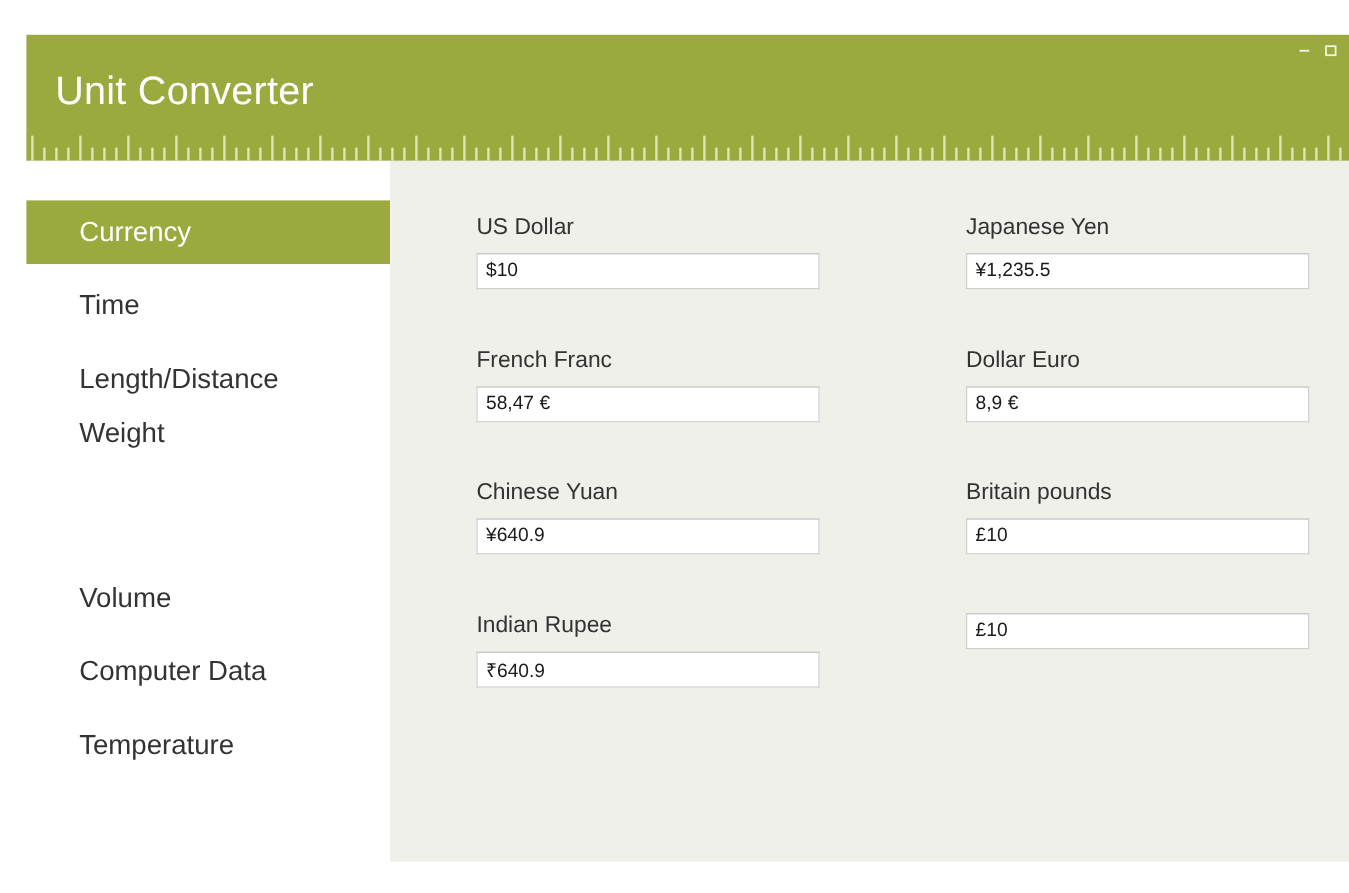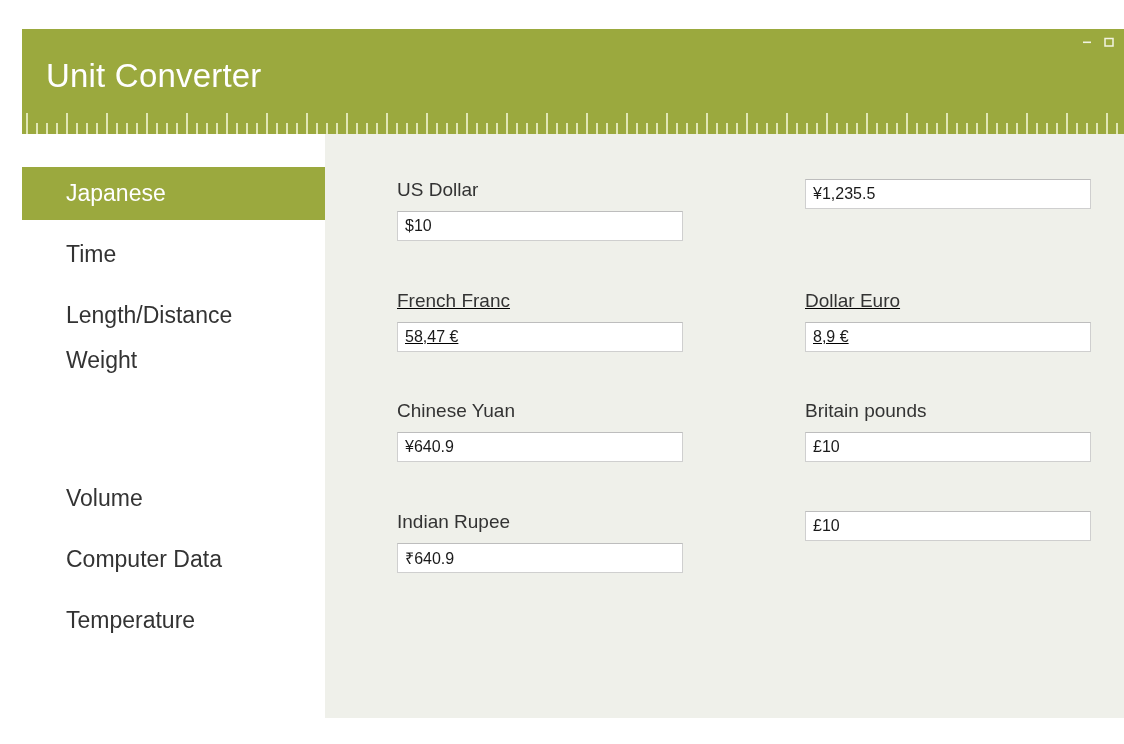--- a/index.html
+++ b/index.html
@@ -146,21 +146,21 @@
     padding: 0 7px;
     outline: none;
     display: block;
   }
 
   
   .col-left  { left: 72px; }
   .col-right { left: 480px; }
 
   .row-1 { top: 45px; }
-  .row-2 { top: 156px; text-decoration: underline; }
+  .row-2 { top: 156px; }
   .row-3 { top: 266px; }
   .row-4 { top: 377px; }
 
   
   #edge-left {
     position: absolute;
     left: 1px;
     top: 29px;
     width: 1px;
     height: 713px;
@@ -318,21 +318,21 @@
         <div class="tick minor" style="left: 1074px; height: 11px; background: rgb(224, 230, 180);"></div>
         <div class="tick major" style="left: 1084px; height: 21px; background: rgb(224, 230, 180);"></div>
         <div class="tick minor" style="left: 1094px; height: 11px; background: rgb(224, 230, 180);"></div>
         <div class="tick minor" style="left: 1104px; height: 11px; background: rgb(224, 230, 180);"></div>
         <div class="tick minor" style="left: 1114px; height: 11px; background: rgb(224, 230, 180);"></div>
       </div>
   </div>
 
   <div id="sidebar">
       <div class="nav-item active" style="top: 33px;">
-        <span class="nav-label">Japanese</span>
+        <span class="nav-label">Currency</span>
       </div>
       <div class="nav-item" style="top: 94px;">
         <span class="nav-label">Time</span>
       </div>
       <div class="nav-item" style="top: 155px; text-align: center;">
         <span class="nav-label">Length/Distance</span>
       </div>
       <div class="nav-item" style="top: 200px;">
         <span class="nav-label">Weight</span>
       </div>
@@ -346,20 +346,21 @@
         <span class="nav-label">Temperature</span>
       </div>
     </div>
 
   <div id="content-panel">
       <div class="field-group col-left row-1">
         <div class="field-label">US Dollar</div>
         <input type="text" class="field-input" value="$10" style="">
       </div>
       <div class="field-group col-right row-1">
+        <div class="field-label">Japanese Yen</div>
         <input type="text" class="field-input" value="¥1,235.5" style="">
       </div>
       <div class="field-group col-left row-2">
         <div class="field-label">French Franc</div>
         <input type="text" class="field-input" value="58,47 €" style="">
       </div>
       <div class="field-group col-right row-2">
         <div class="field-label">Dollar Euro</div>
         <input type="text" class="field-input" value="8,9 €" style="">
       </div>

